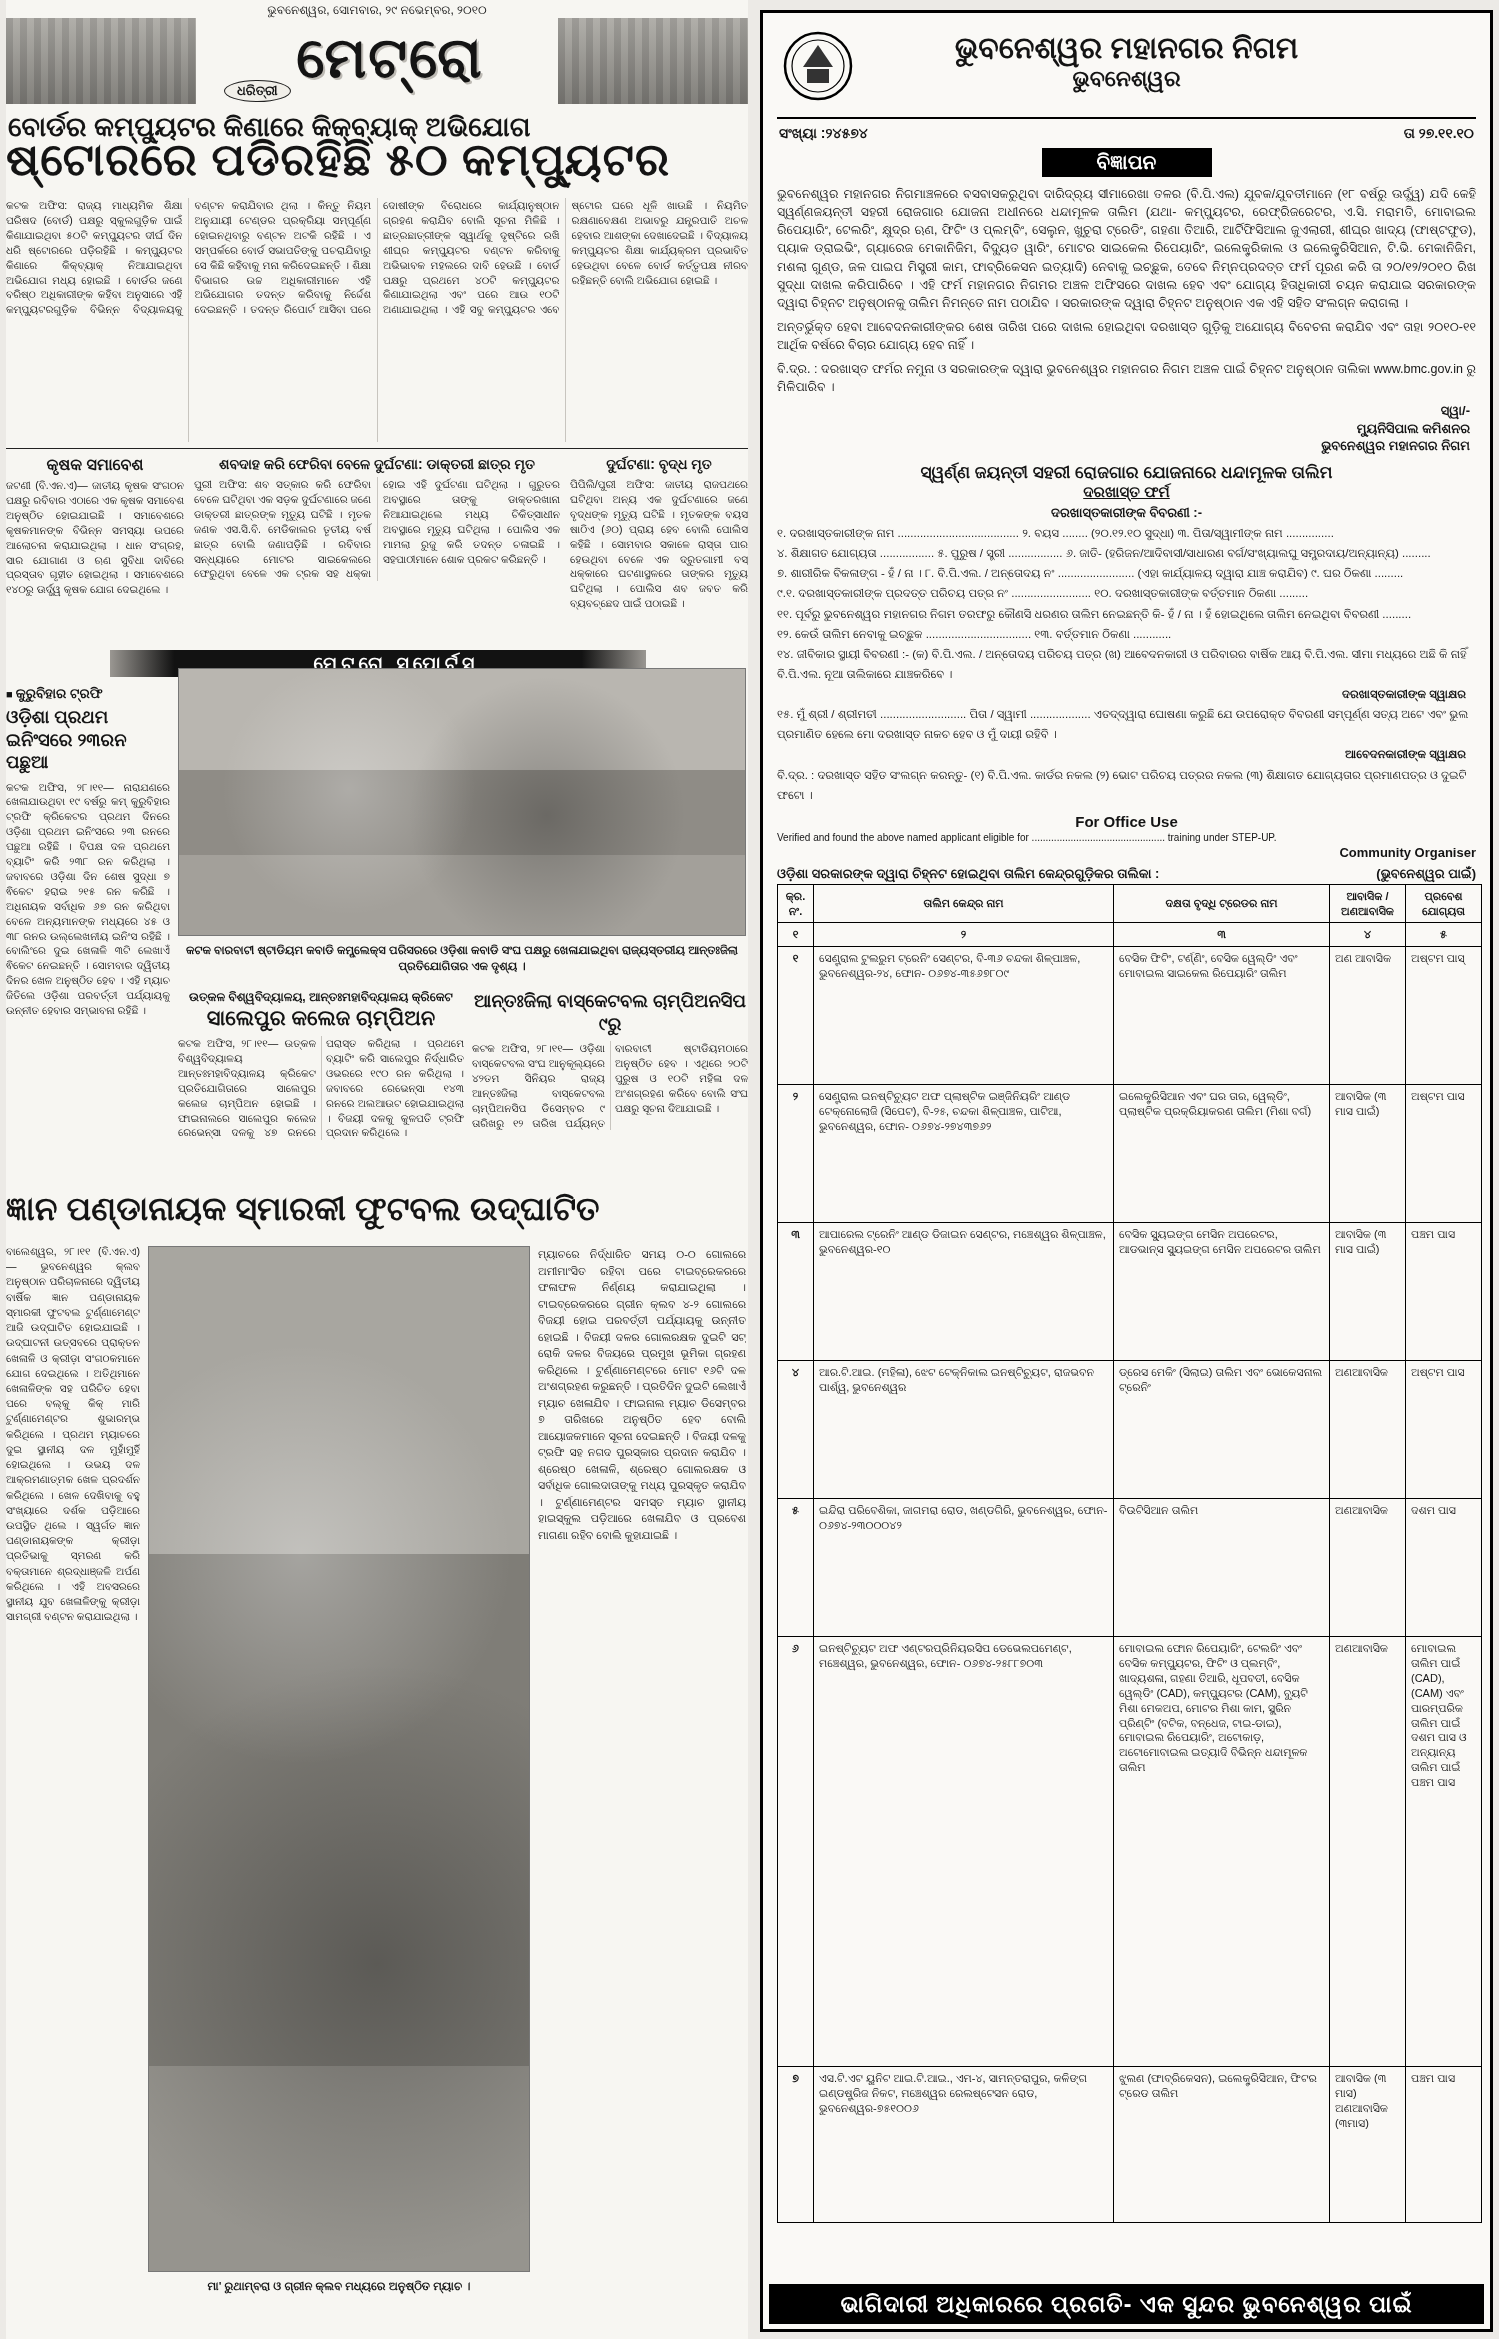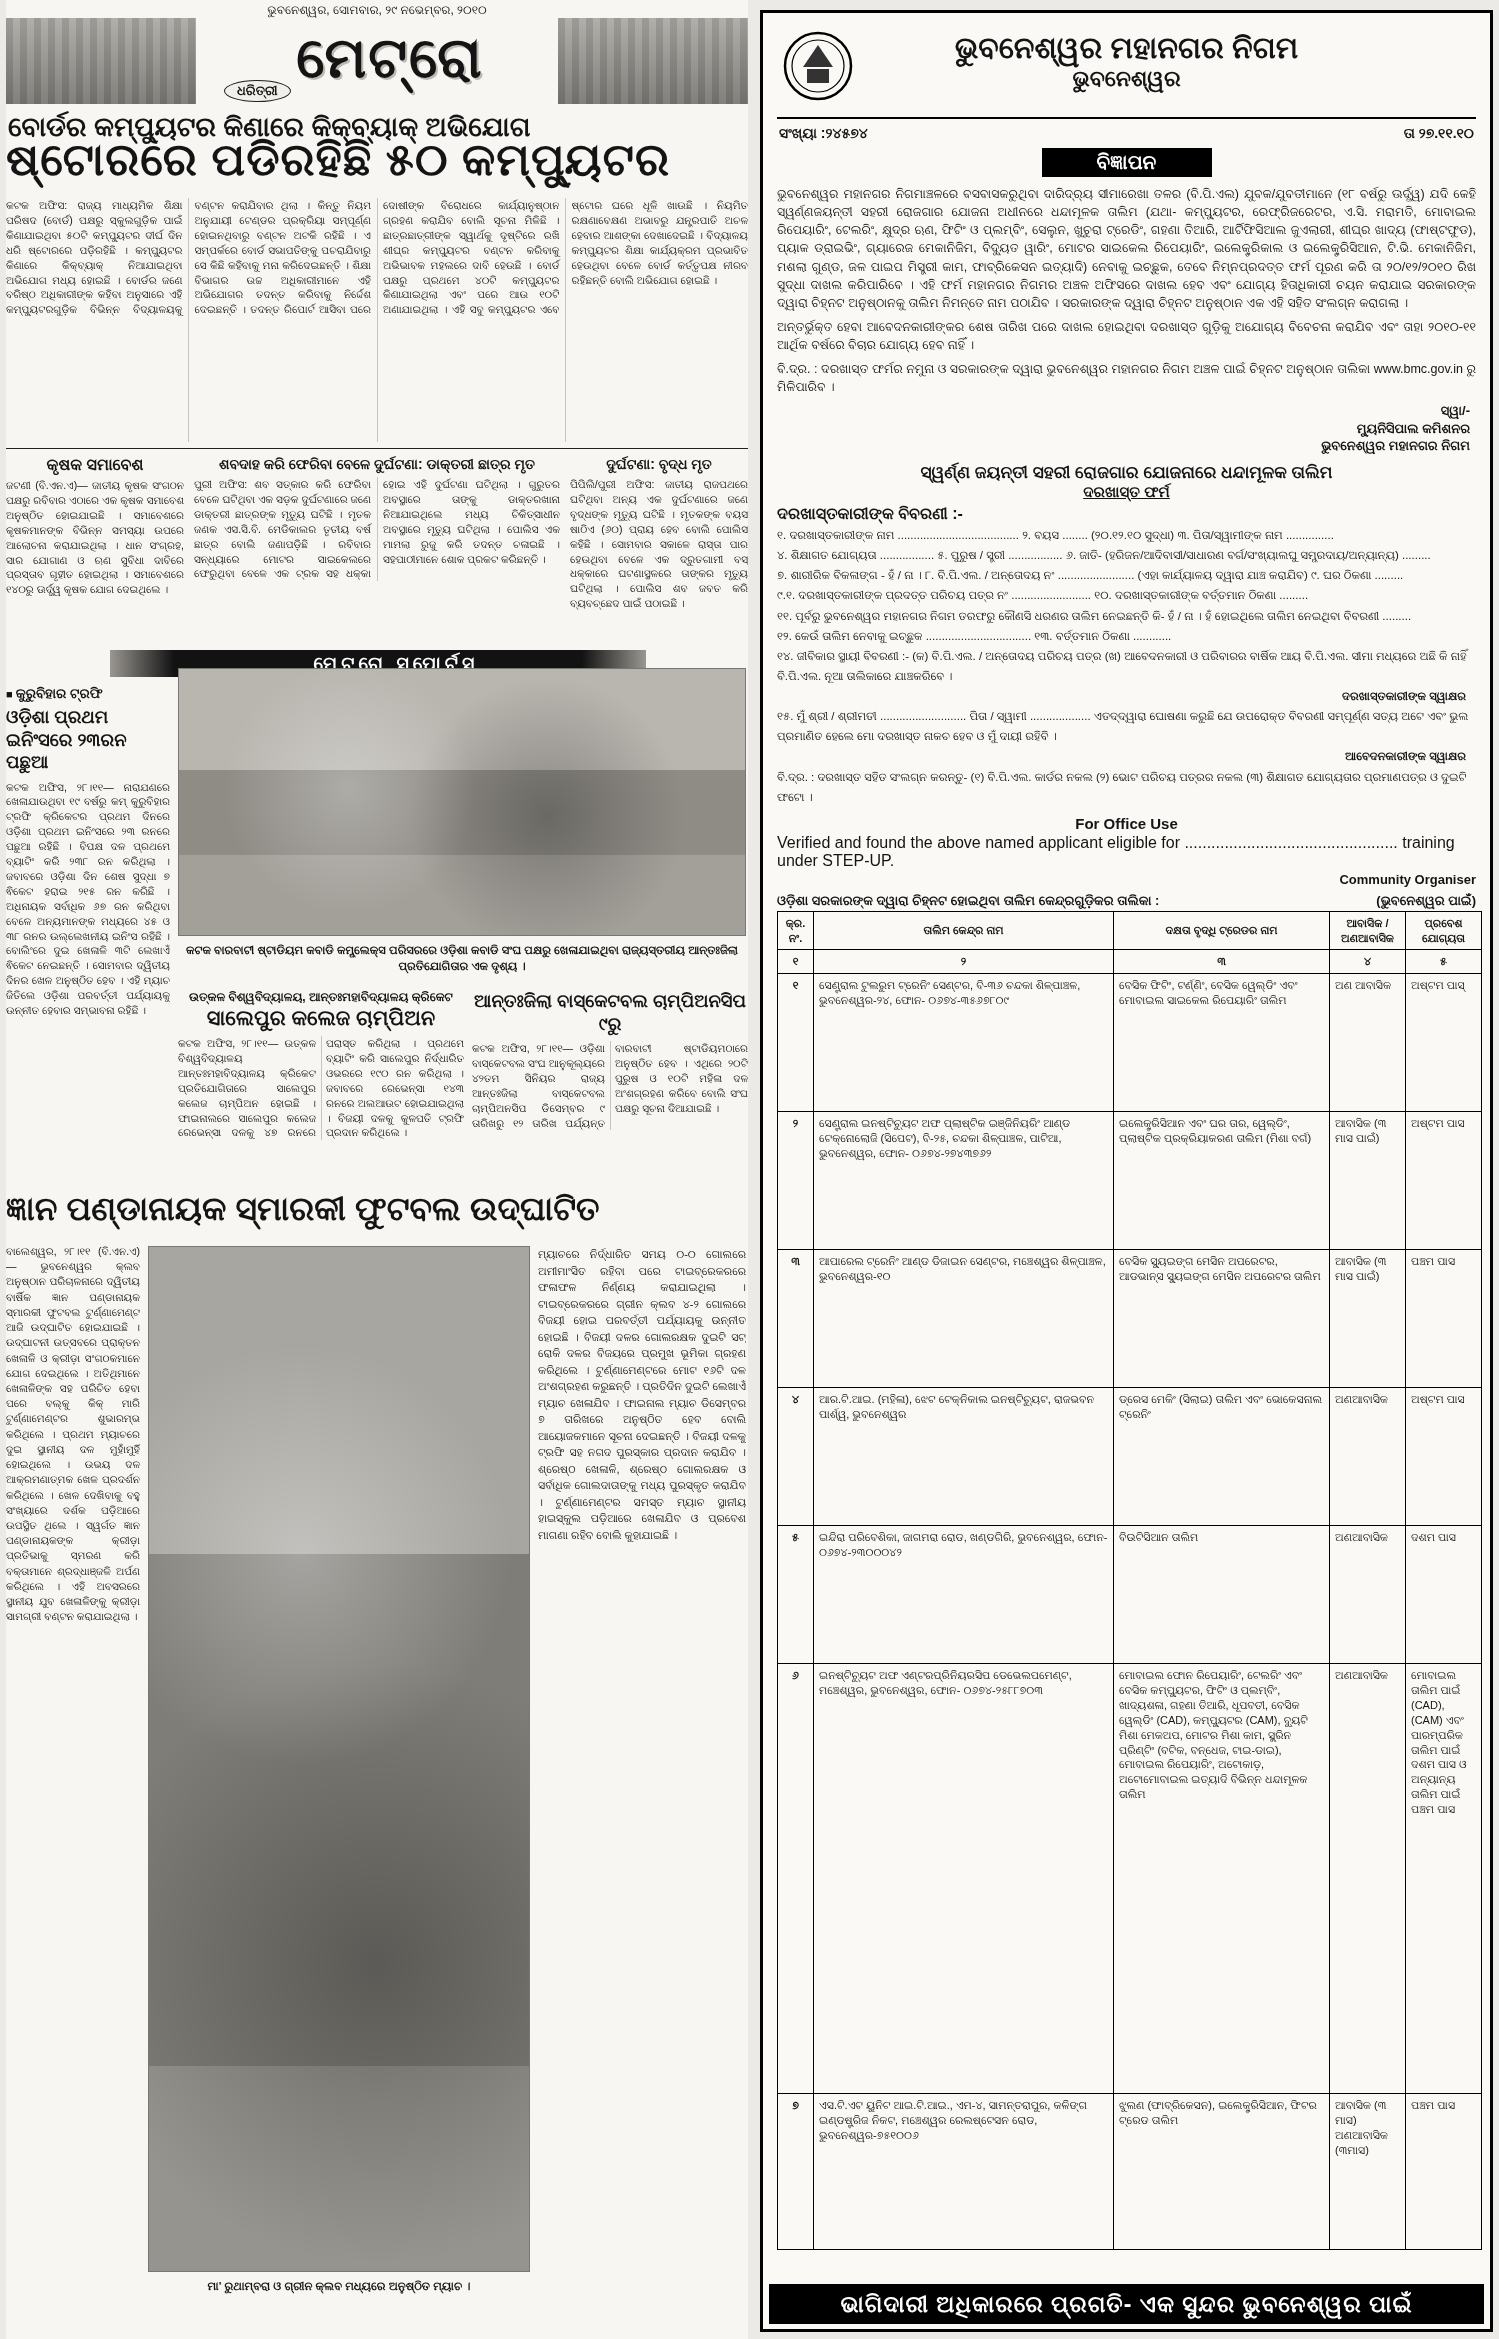--- a/index.html
+++ b/index.html
@@ -86,26 +86,26 @@
   .ad-titles { text-align:center; padding-top:8px; }
   .ad-org { font-size:30px; font-weight:bold; }
   .ad-city { font-size:22px; font-weight:bold; }
   .ad-refrow { display:flex; justify-content:space-between; font-size:14px; font-weight:bold; padding:2px 2px; }
   .notice-box { width:170px; margin:4px auto 8px; background:#000; color:#fff; text-align:center;
     font-size:20px; font-weight:bold; padding:3px 0; }
   .ad-body p { font-size:12.5px; line-height:1.45; text-align:justify; margin-bottom:6px; }
   .sign-block { text-align:right; font-size:13px; font-weight:bold; line-height:1.35; margin:4px 6px 8px; }
   .form-title { text-align:center; font-size:17px; font-weight:bold; }
   .form-subtitle { text-align:center; font-size:15px; font-weight:bold; text-decoration:underline; margin-bottom:4px; }
-  .details-label { font-size:16px; font-weight:bold; margin:2px 0; }
+  .details-label { font-size:13px; font-weight:bold; margin:2px 0;text-align:center; }
   .form-line { font-size:11.5px; line-height:1.75; }
   .fl-right { text-align:right; font-weight:bold; padding-right:10px; }
   .office-use { margin:8px 0 6px; }
   .office-title { text-align:center; font-size:15px; font-weight:bold; }
-  .office-line { font-size:16px; margin-top:2px; }
+  .office-line { font-size:10px; margin-top:2px; }
   .office-org { text-align:right; font-size:13px; font-weight:bold; margin-top:2px; }
   .table-title { display:flex; justify-content:space-between; font-size:13px; font-weight:bold; margin:4px 0 2px; }
   table.training { width:100%; border-collapse:collapse; table-layout:fixed; }
   table.training th, table.training td { border:1.5px solid #000; padding:4px 5px; vertical-align:top;
     font-size:11px; line-height:1.35; word-wrap:break-word; }
   table.training th { text-align:center; font-weight:bold; vertical-align:middle; }
   table.training th.num, td.cnum { text-align:center; font-weight:bold; }
   table.training col.c1 { width:36px; } table.training col.c2 { width:300px; }
   table.training col.c3 { width:216px; } table.training col.c4 { width:76px; }
   table.training col.c5 { width:76px; }

